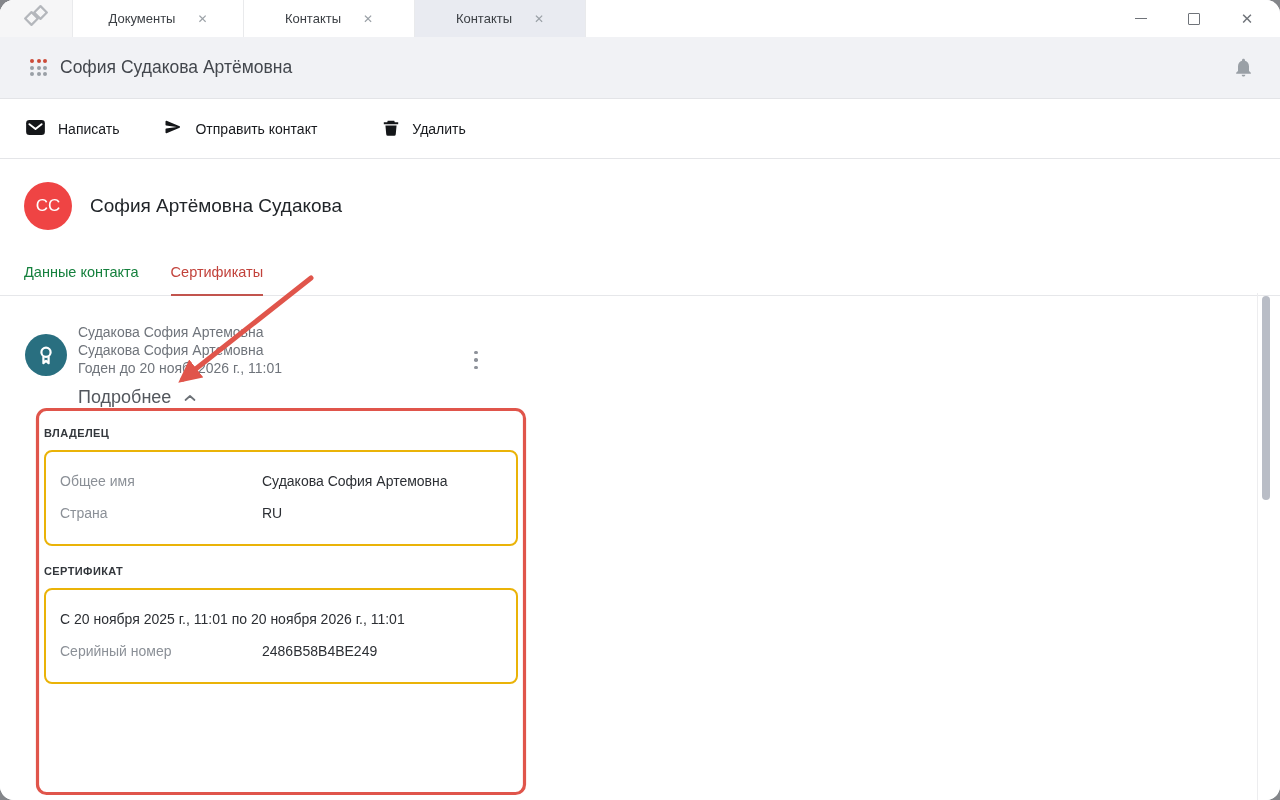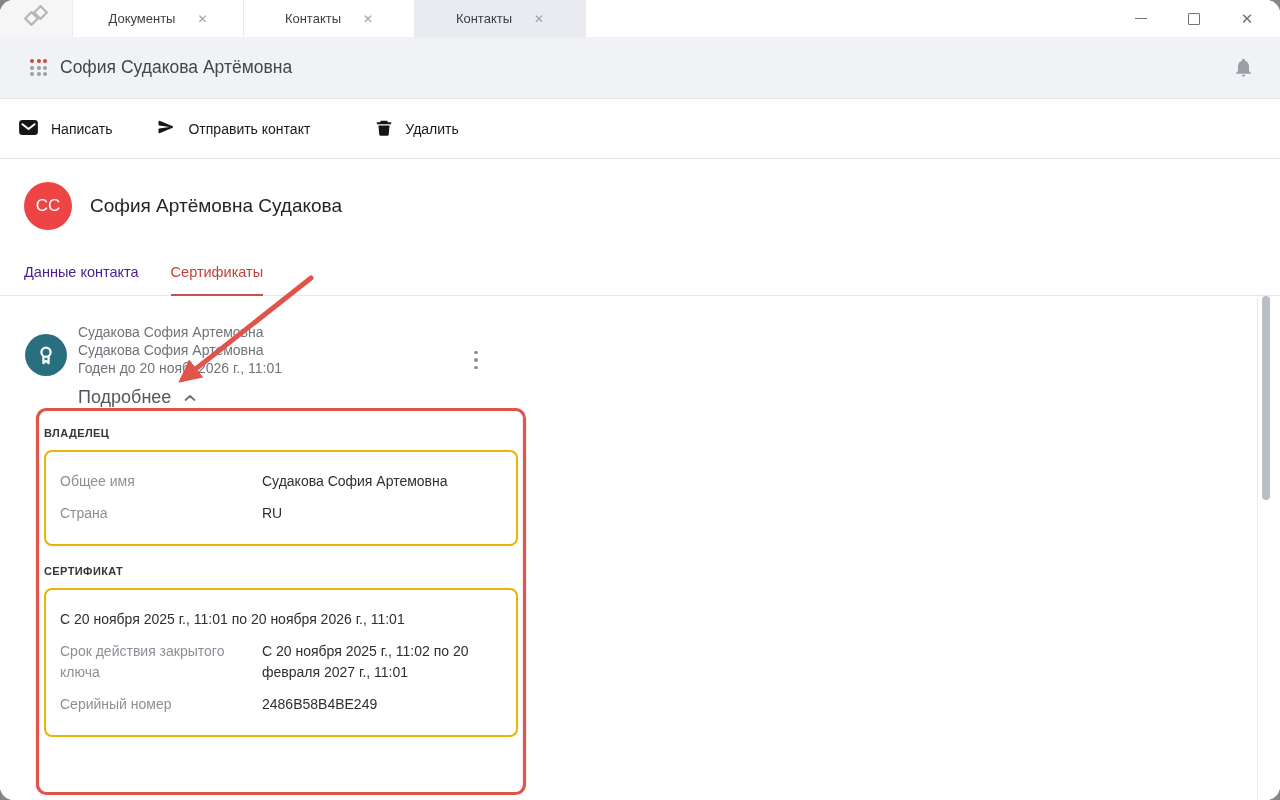--- a/index.html
+++ b/index.html
@@ -31,31 +31,31 @@
   .grid-icon i{width:4px;height:4px;border-radius:50%;background:#9aa0a6;}
   .grid-icon i.hot{background:#cc4b38;}
   .apptitle{margin-left:13px;font-size:17.5px;color:#43474d;}
   .bell{margin-left:auto;margin-right:26px;color:#9aa0a6;cursor:pointer;display:flex;}
 
   
   .toolbar{position:absolute;top:99px;left:0;right:0;height:59px;background:#fff;
            border-bottom:1px solid #e4e5e8;display:flex;align-items:center;}
   .tb-item{display:flex;align-items:center;gap:13px;font-size:14px;color:#17191d;cursor:pointer;}
   .tb-item svg{color:#141619;}
-  .tb-1{margin-left:19px;} .tb-2{margin-left:45px;} .tb-3{margin-left:66px;}
+  .tb-1{margin-left:26px;} .tb-2{margin-left:45px;} .tb-3{margin-left:66px;}
 
   
   .content{position:absolute;top:159px;left:0;right:0;bottom:0;background:#fff;overflow:hidden;}
   .contact-header{display:flex;align-items:center;gap:18px;padding:23px 0 0 24px;}
   .avatar{width:48px;height:48px;border-radius:50%;background:#ef4444;color:#fff;
           display:flex;align-items:center;justify-content:center;font-size:17px;}
   .contact-name{font-size:19px;color:#212529;}
 
   .subtabs{display:flex;gap:32px;margin-top:24px;padding:0 24px;border-bottom:1px solid #e6e7ea;}
-  .subtab{font-size:14.5px;color:#4c1d95;padding:10px 0 14px 0;cursor:pointer;}
+  .subtab{font-size:14.5px;color:#15803d;padding:10px 0 14px 0;cursor:pointer;}
   .subtab.active{color:#c2423b;border-bottom:2px solid #c2544d;margin-bottom:-1px;}
 
   .cert-item{display:flex;gap:11px;margin:27px 0 0 25px;position:relative;}
   .cert-badge{width:42px;height:42px;border-radius:50%;background:#296f80;flex:0 0 42px;
               margin-top:11px;display:flex;align-items:center;justify-content:center;}
   .cert-lines{font-size:14px;line-height:18.2px;color:#6f747b;}
   .cert-more{display:flex;align-items:center;gap:13px;margin-top:9px;color:#53575d;cursor:pointer;}
   .kebab{position:absolute;left:439px;top:22px;width:24px;height:30px;display:flex;flex-direction:column;
          align-items:center;justify-content:center;gap:4px;cursor:pointer;}
   .kebab i{width:3.5px;height:3.5px;border-radius:50%;background:#8d9199;}
@@ -216,24 +216,20 @@
         <div class="drow">
           <div class="lbl">Страна</div>
           <div class="val">RU</div>
         </div>
       </div>
 
       <div class="sec-heading">СЕРТИФИКАТ</div>
       <div class="sec-card">
         <div class="drow">
           <div class="val">С 20 ноября 2025 г., 11:01 по 20 ноября 2026 г., 11:01</div>
-        </div>
-        <div class="drow">
-          <div class="lbl">Срок действия закрытого ключа</div>
-          <div class="val">С 20 ноября 2025 г., 11:02 по 20 февраля 2027 г., 11:01</div>
         </div>
         <div class="drow">
           <div class="lbl">Серийный номер</div>
           <div class="val">2486B58B4BE249</div>
         </div>
       </div>
 
     </div>
   </div>
 

